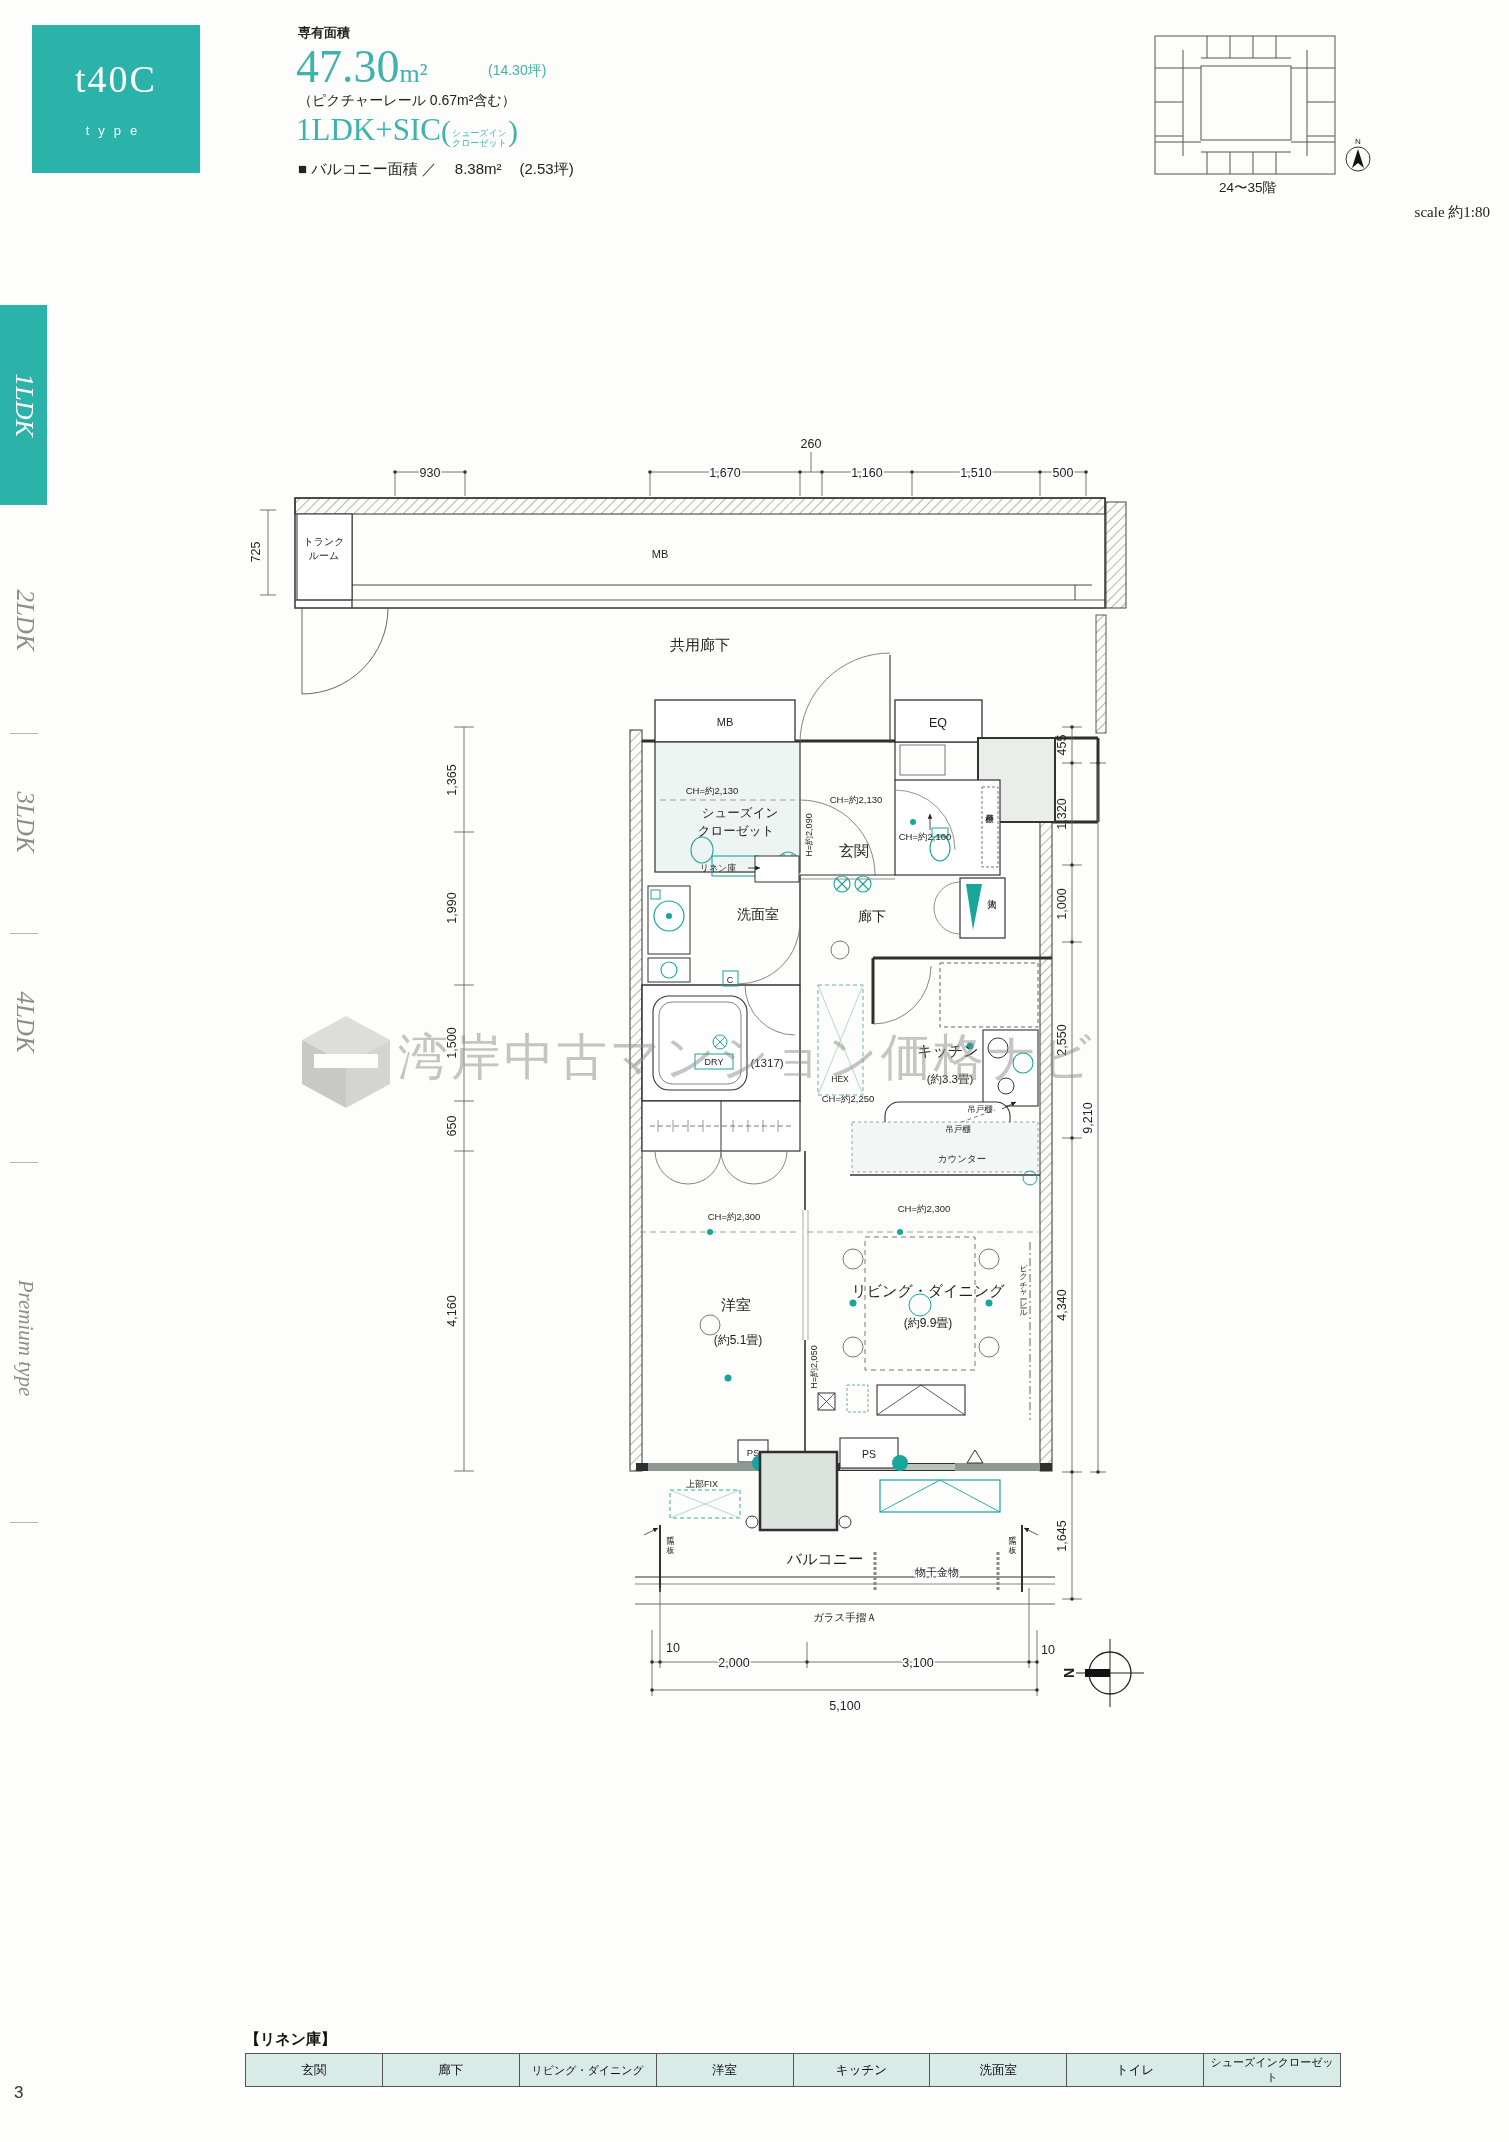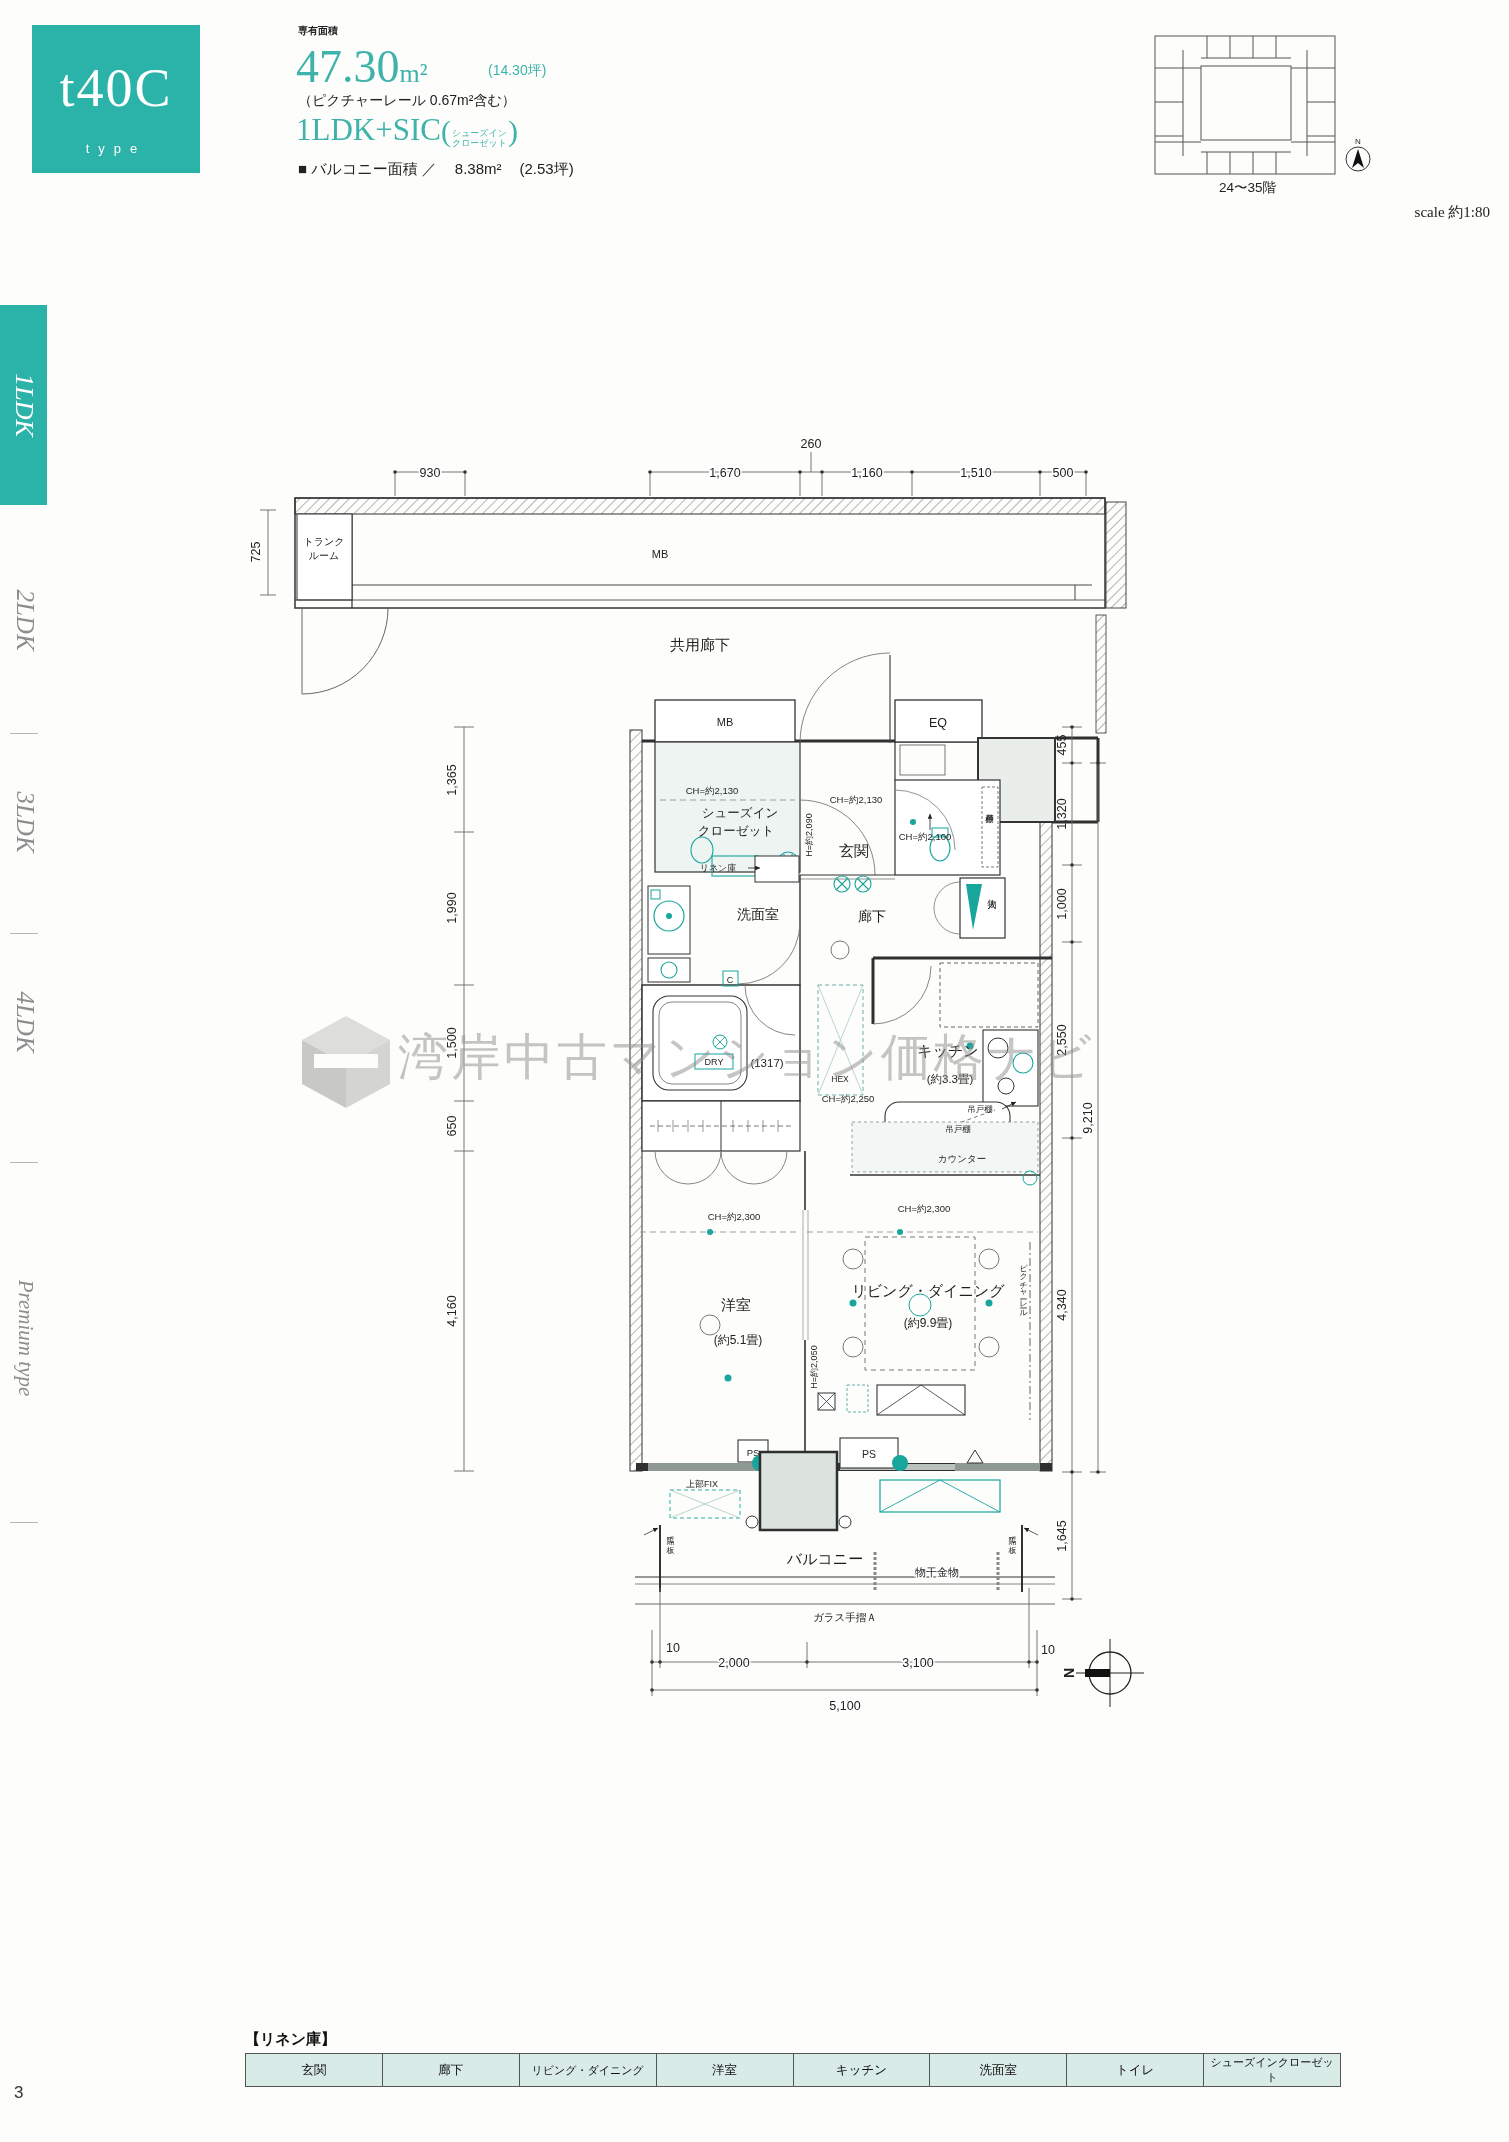--- a/index.html
+++ b/index.html
@@ -1,23 +1,23 @@
 <!DOCTYPE html>
 <html><head>
 <meta charset="utf-8">
 <style>
   html,body{margin:0;padding:0;}
   body{width:1509px;height:2142px;position:relative;background:#fdfdfb;
        font-family:"Liberation Sans","DejaVu Sans",sans-serif;color:#1e1e1e;overflow:hidden;}
   .abs{position:absolute;}
   
   .typebox{left:32px;top:25px;width:168px;height:148px;background:#2bb2a9;color:#fff;text-align:center;}
-  .typebox .code{font-family:"Liberation Serif","DejaVu Serif",serif;font-size:54px;margin-top:32px;letter-spacing:2px;}
+  .typebox .code{font-family:"Liberation Serif","DejaVu Serif",serif;font-size:38px;margin-top:32px;letter-spacing:2px;}
   .typebox .word{font-size:13px;letter-spacing:9px;margin-top:22px;}
-  .h-arealabel{left:298px;top:24px;font-size:10px;font-weight:bold;color:#222;}
+  .h-arealabel{left:298px;top:24px;font-size:13px;font-weight:bold;color:#222;}
   .h-area{left:296px;top:40px;color:#3fb3ab;font-family:"Liberation Serif","DejaVu Serif",serif;}
   .h-area .big{font-size:46px;}
   .h-area .unit{font-size:26px;}
   .h-tsubo{left:488px;top:62px;color:#3fb3ab;font-size:14px;}
   .h-trunk{left:298px;top:92px;font-size:14px;color:#222;}
   .h-layout{left:296px;top:112px;color:#3fb3ab;font-family:"Liberation Serif","DejaVu Serif",serif;font-size:31px;display:flex;align-items:flex-end;}
   .h-layout .paren{font-size:30px;font-weight:400;}
   .h-layout .mini{display:inline-flex;flex-direction:column;font-size:9px;line-height:10px;font-family:"Liberation Sans","DejaVu Sans",sans-serif;margin:0 1px;}
   .h-balcony{left:298px;top:160px;font-size:15px;color:#222;}
   .h-balcony span{margin-right:18px;}

